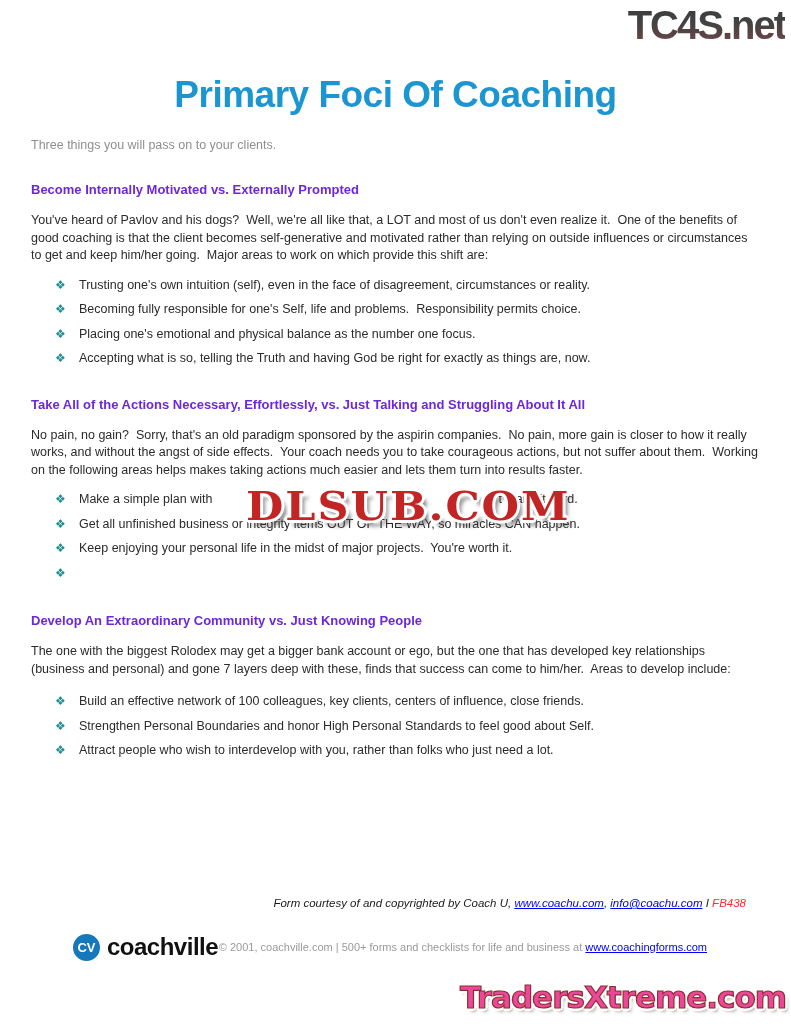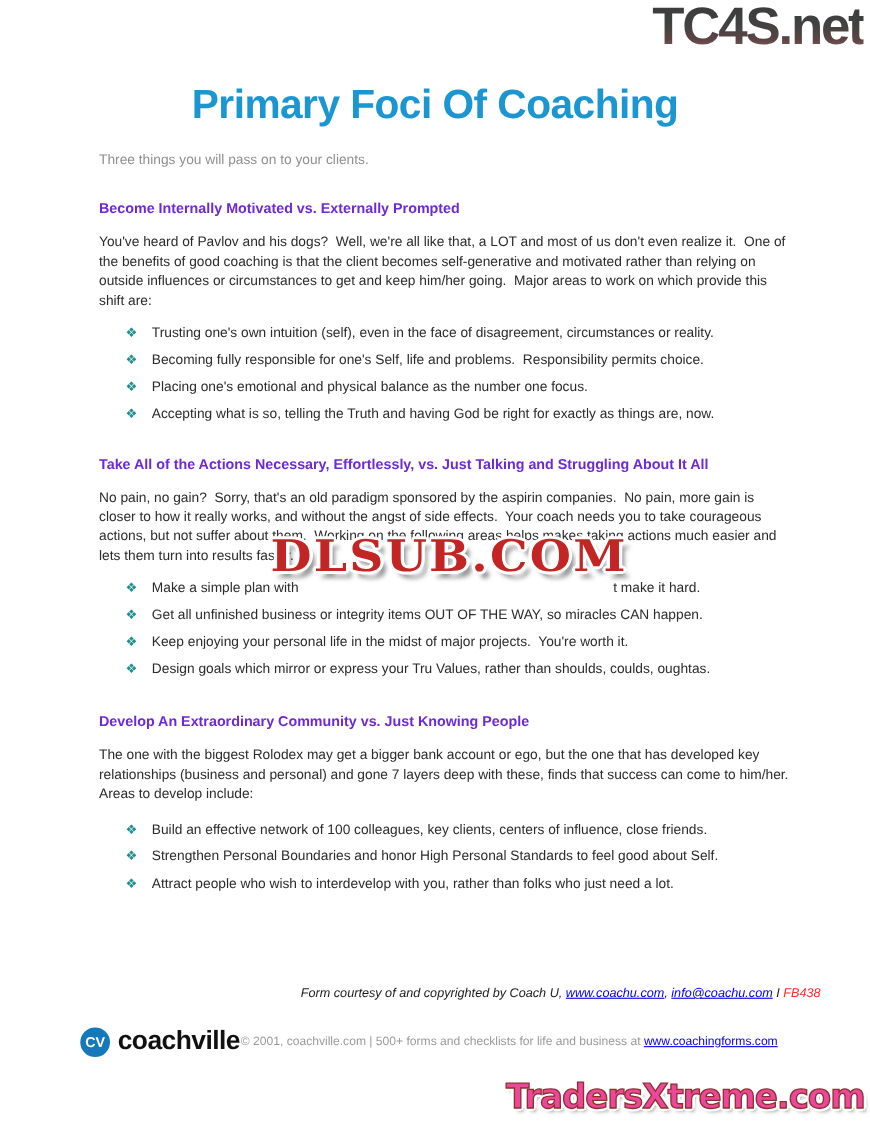--- a/index.html
+++ b/index.html
@@ -5,31 +5,31 @@
   html,body { margin:0; padding:0; background:#e8e8e8; }
   .page {
     position:relative; width:791px; height:1024px; margin:0 auto;
     background:#ffffff; overflow:hidden;
     font-family:"Liberation Sans", sans-serif; color:#2b2b2b;
   }
   
   .top-logo {
     position:absolute; top:0px; right:6px;
     font-family:"Liberation Sans", sans-serif; font-weight:700;
-    font-size:48px; letter-spacing:-2px; line-height:50px;
+    font-size:40px; letter-spacing:-2px; line-height:50px;
     background:linear-gradient(to bottom,#3a3a3a 0%,#424242 45%,#5d4444 72%,#8a6060 92%,#9e7a7a 100%);
     -webkit-background-clip:text; background-clip:text; color:transparent;
   }
   
   .title {
     margin:74px 0 0; text-align:center;
     font-size:37px; font-weight:700; letter-spacing:-0.5px;
     color:#1b96d0;
   }
-  .content { padding:0 73px;margin-left:17px; }
+  .content { padding:0 31px; }
   .subtitle { margin-top:22px; font-size:12.5px; color:#8f8f8f; }
   
   .section-heading {
     margin:30px 0 0; font-size:13px; font-weight:700;
     color:#6d28d9; white-space:nowrap;
   }
   .body-text {
     margin:15px 0 0; font-size:12.5px; line-height:17.5px;
     white-space:pre-wrap; color:#2b2b2b;
   }
@@ -134,21 +134,20 @@
         <li class="bullet-item">
           <span class="bullet-icon">❖</span>
           <span class="bullet-text">Get all unfinished business or integrity items OUT OF THE WAY, so miracles CAN happen.</span>
         </li>
         <li class="bullet-item">
           <span class="bullet-icon">❖</span>
           <span class="bullet-text">Keep enjoying your personal life in the midst of major projects.  You're worth it.</span>
         </li>
         <li class="bullet-item">
           <span class="bullet-icon">❖</span>
-          <span class="bullet-text">Design goals which mirror or express your Tru Values, rather than shoulds, coulds, oughtas.</span>
         </li>
       </ul>
     </section>
 
     <section>
       <h2 class="section-heading" style="margin-top:32px;">Develop An Extraordinary Community vs. Just Knowing People</h2>
       <p class="body-text">The one with the biggest Rolodex may get a bigger bank account or ego, but the one that has developed key relationships (business and personal) and gone 7 layers deep with these, finds that success can come to him/her.  Areas to develop include:</p>
       <ul class="bullet-list" style="margin-top:16px;">
         <li class="bullet-item">
           <span class="bullet-icon">❖</span>

